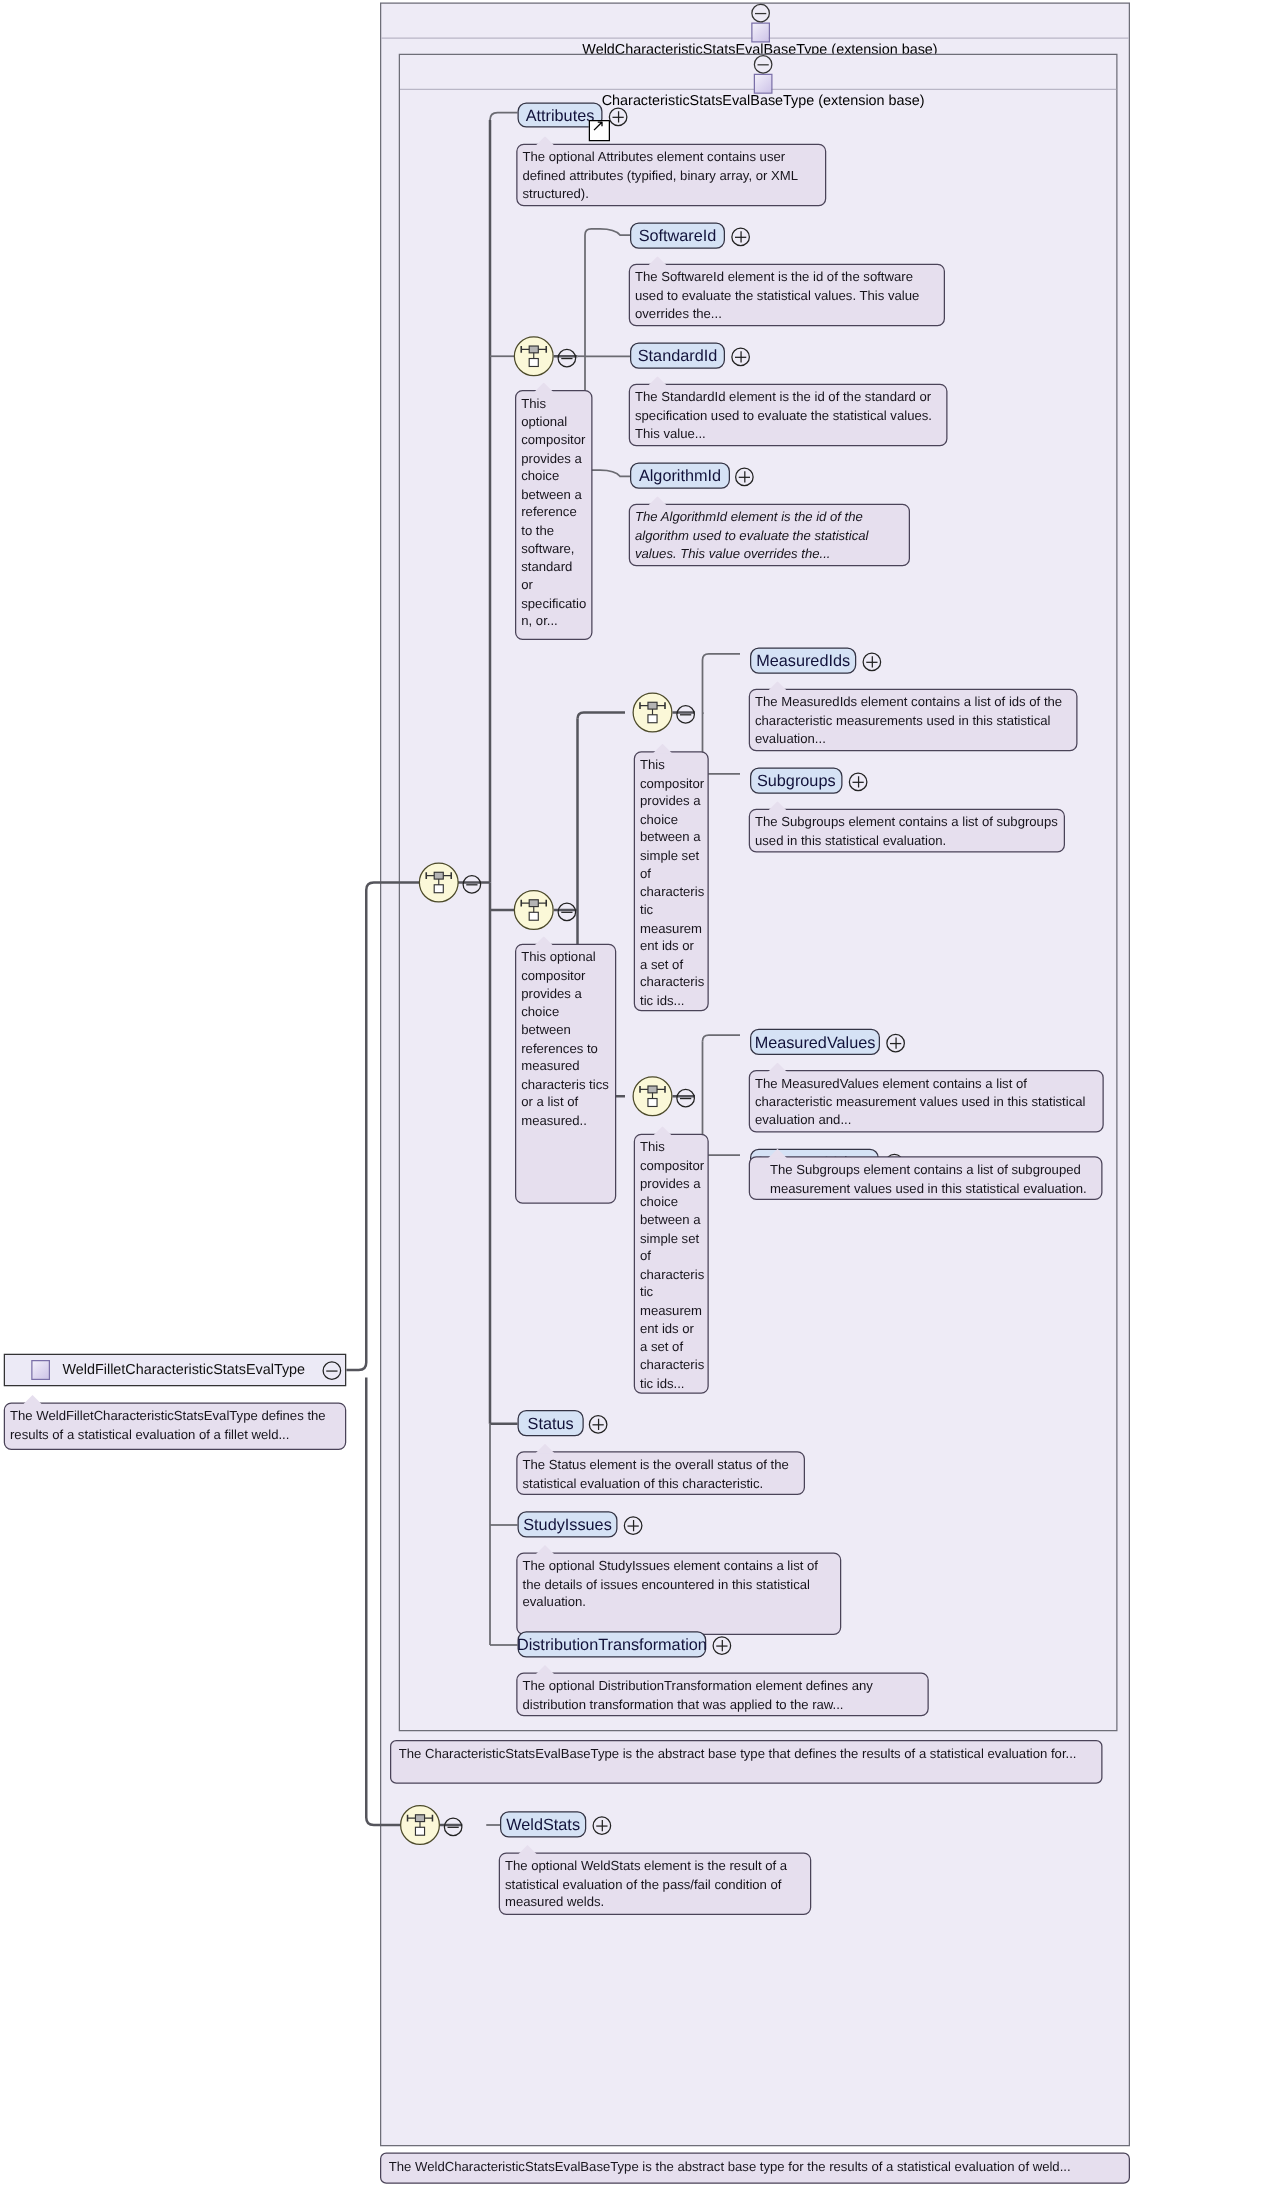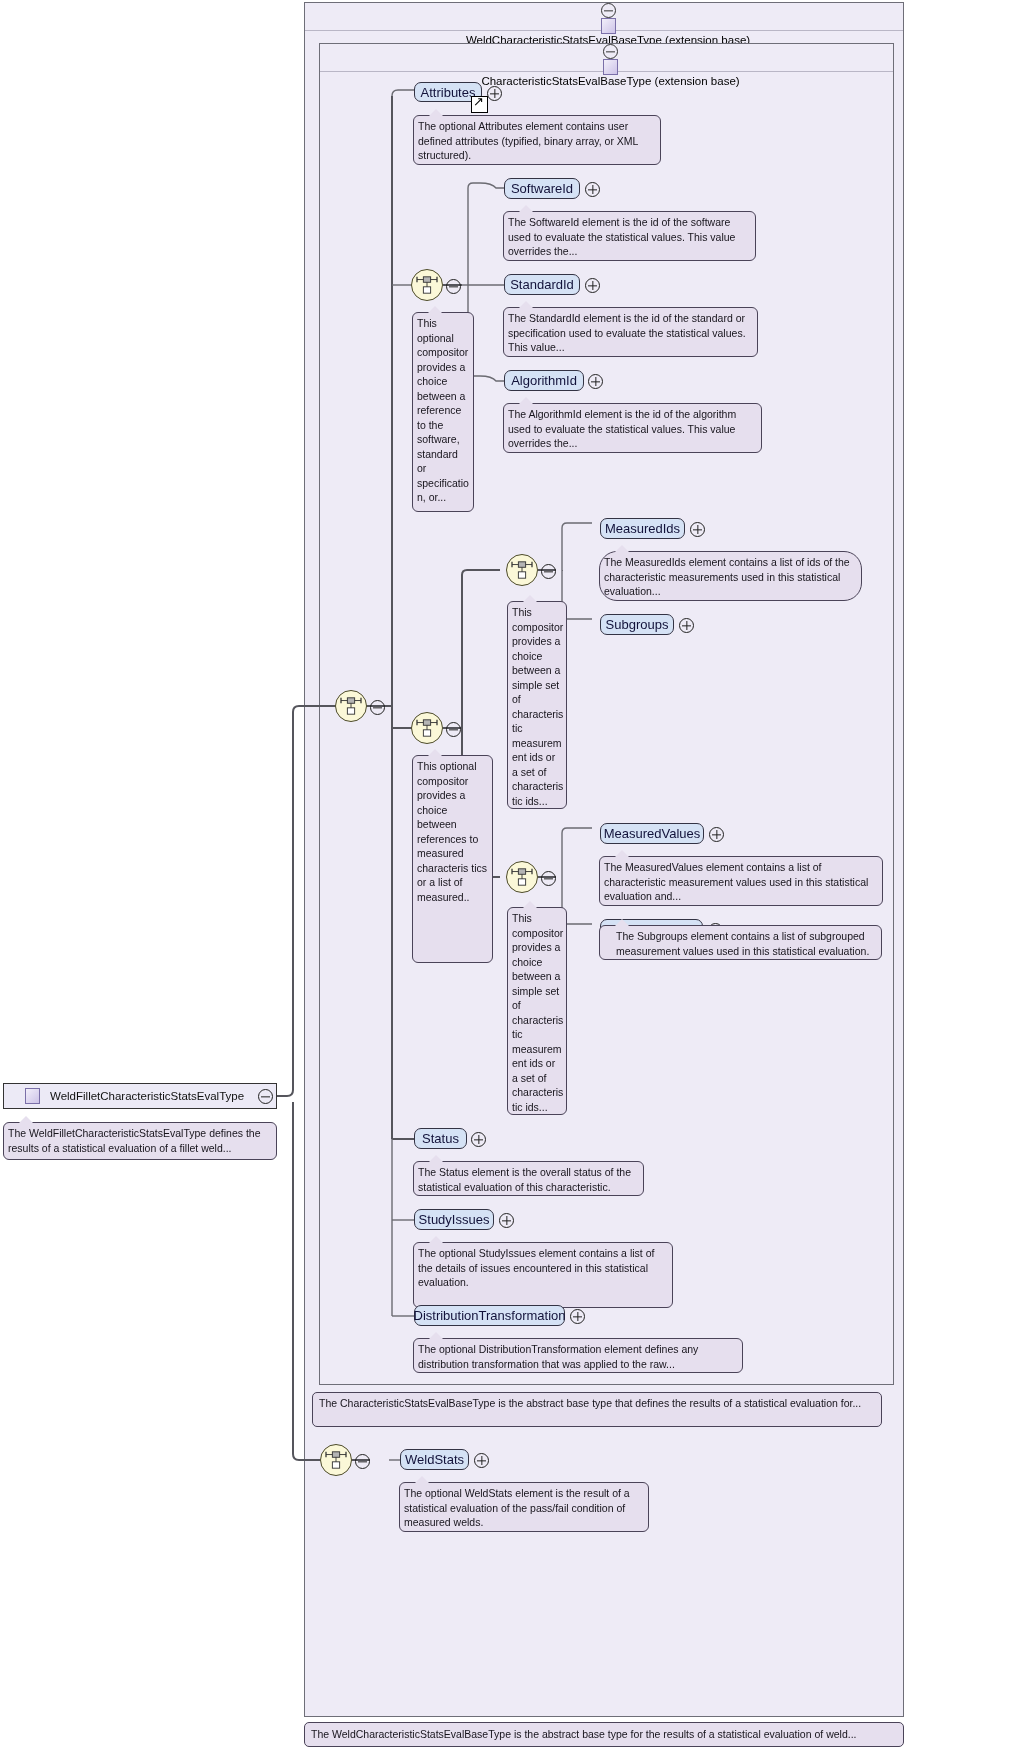--- a/index.html
+++ b/index.html
@@ -213,21 +213,21 @@
   <div class="plus" style="left:585px;top:278px;"></div>
   <div class="note" style="left:503px;top:307px;width:255px;height:50px;">
     <span class="tail"></span>
     <span>The StandardId element is the id of the standard or specification used to evaluate the statistical values. This value...</span>
   </div>
 
   <div class="node" style="left:504px;top:370px;width:80px;height:21px;">
     <span class="lbl">AlgorithmId</span>
   </div>
   <div class="plus" style="left:588px;top:374px;"></div>
-  <div class="note" style="left:503px;top:403px;width:259px;height:50px;">
+  <div class="note" style="left:503px;top:403px;width:225px;height:50px;font-style:italic;">
     <span class="tail"></span>
     <span>The AlgorithmId element is the id of the algorithm used to evaluate the statistical values. This value overrides the...</span>
   </div>
 
   <div class="compositor" style="left:411px;top:712px;">
     <svg class="comp-ico" viewBox="0 0 24 22">
       <rect x="8" y="2" width="8" height="6" fill="#b4b4b4" stroke="#333" stroke-width="1"></rect>
       <rect x="8" y="13" width="8" height="7" fill="#fff" stroke="#333" stroke-width="1"></rect>
       <line x1="1" y1="5" x2="8" y2="5" stroke="#333" stroke-width="1"></line>
       <line x1="16" y1="5" x2="23" y2="5" stroke="#333" stroke-width="1"></line>
@@ -256,29 +256,33 @@
   <div class="minus" style="left:541px;top:564px;"></div>
   <div class="note narrow" style="left:507px;top:601px;width:60px;height:208px;">
     <span class="tail"></span>
     <span>This compositor provides a choice between a simple set of characteris tic measurem ent ids or a set of characteris tic ids...</span>
   </div>
 
   <div class="node" style="left:600px;top:518px;width:85px;height:21px;">
     <span class="lbl">MeasuredIds</span>
   </div>
   <div class="plus" style="left:690px;top:522px;"></div>
-  <div class="note" style="left:599px;top:551px;width:263px;height:50px;border-radius:18px;">
+  <div class="note" style="left:599px;top:551px;width:263px;height:50px;">
     <span class="tail"></span>
     <span>The MeasuredIds element contains a list of ids of the characteristic measurements used in this statistical evaluation...</span>
   </div>
 
   <div class="node" style="left:600px;top:614px;width:74px;height:21px;">
     <span class="lbl">Subgroups</span>
   </div>
   <div class="plus" style="left:679px;top:618px;"></div>
+  <div class="note" style="left:599px;top:647px;width:253px;height:35px;">
+    <span class="tail"></span>
+    <span>The Subgroups element contains a list of subgroups used in this statistical evaluation.</span>
+  </div>
 
   <div class="compositor" style="left:506px;top:861px;">
     <svg class="comp-ico" viewBox="0 0 24 22">
       <rect x="8" y="2" width="8" height="6" fill="#b4b4b4" stroke="#333" stroke-width="1"></rect>
       <rect x="8" y="13" width="8" height="7" fill="#fff" stroke="#333" stroke-width="1"></rect>
       <line x1="1" y1="5" x2="8" y2="5" stroke="#333" stroke-width="1"></line>
       <line x1="16" y1="5" x2="23" y2="5" stroke="#333" stroke-width="1"></line>
       <line x1="1" y1="2" x2="1" y2="8" stroke="#333" stroke-width="1.4"></line>
       <line x1="23" y1="2" x2="23" y2="8" stroke="#333" stroke-width="1.4"></line>
       <line x1="12" y1="8" x2="12" y2="13" stroke="#333" stroke-width="1"></line>

